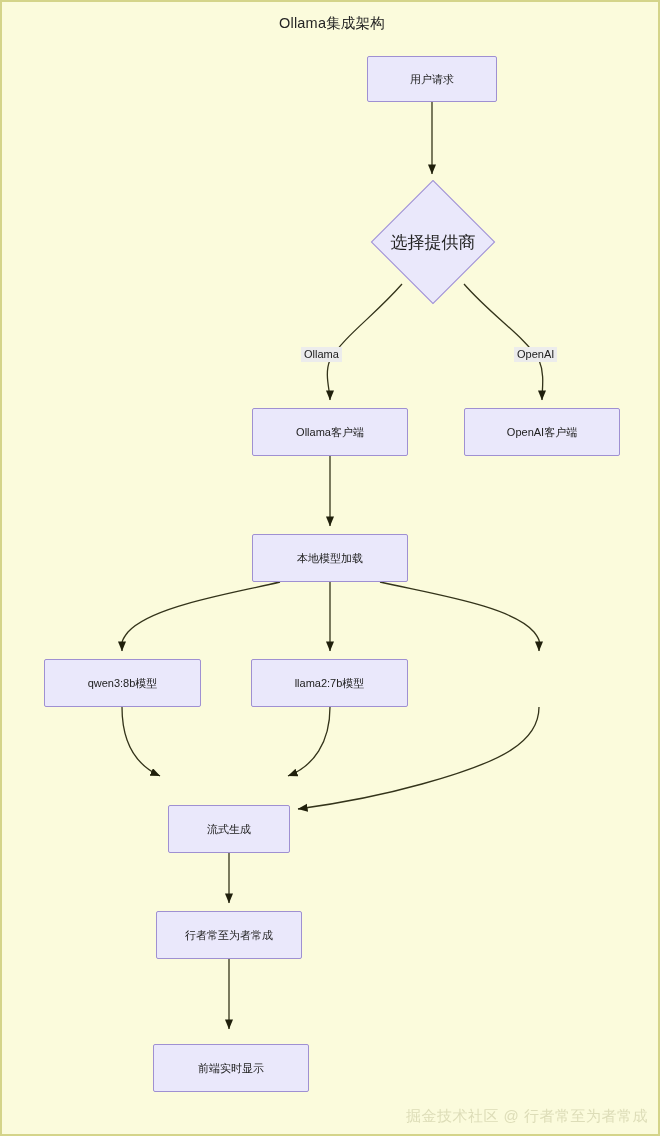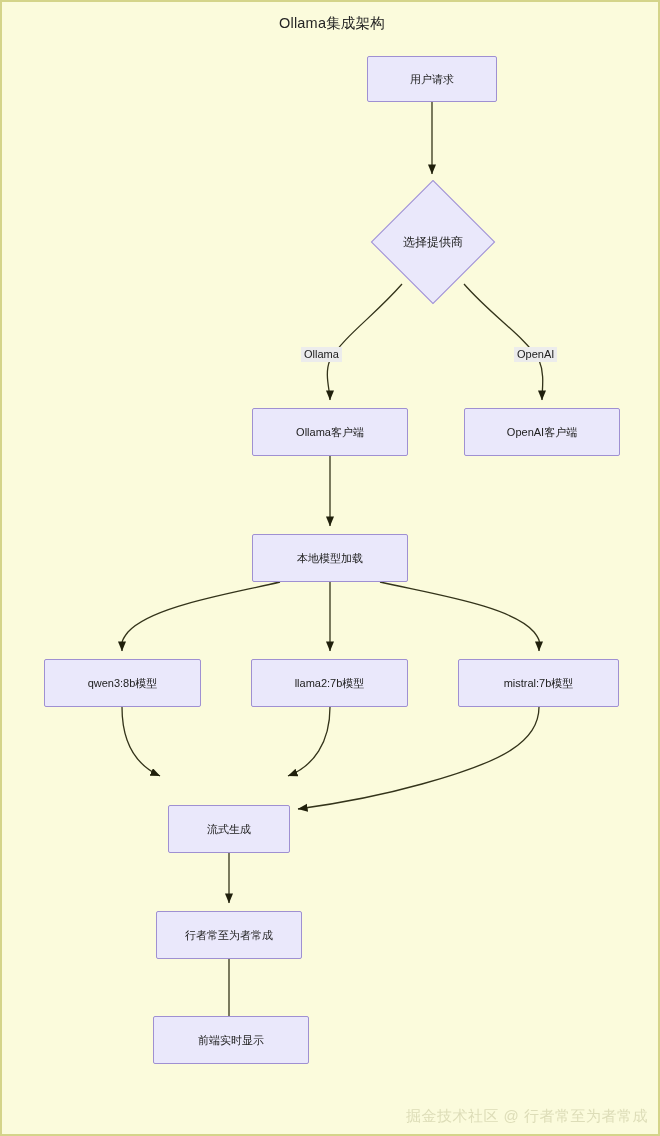--- a/index.html
+++ b/index.html
@@ -67,21 +67,21 @@
     margin-left: -44px;
     margin-top: -44px;
     background: #eae8fb;
     border: 1.2px solid #9f90d2;
     transform: rotate(45deg);
     box-sizing: border-box;
   }
   .decision .node-label {
     position: relative;
     z-index: 2;
-    font-size: 12px;
+    font-size: 17px;
     color: #212121;
     white-space: nowrap;
   }
   .edge-label {
     position: absolute;
     background: #ececec;
     color: #212121;
     font-size: 11px;
     padding: 1px 3px;
     white-space: nowrap;
@@ -158,33 +158,30 @@
   </div>
 
   <div class="node" style="left:42px; top:657px; width:157px; height:48px;">
     <span class="node-label">qwen3:8b模型</span>
   </div>
 
   <div class="node" style="left:249px; top:657px; width:157px; height:48px;">
     <span class="node-label">llama2:7b模型</span>
   </div>
 
-  <div class="node" style="left:456px; top:657px; width:161px; height:48px;">
-    <span class="node-label">mistral:7b模型</span>
-  </div>
 
   <div class="node" style="left:166px; top:803px; width:122px; height:48px;">
     <span class="node-label">流式生成</span>
   </div>
 
   <div class="node" style="left:154px; top:909px; width:146px; height:48px;">
     <span class="node-label">行者常至为者常成</span>
   </div>
 
-  <div class="node" style="left:151px; top:1014px; width:156px; height:48px;">
+  <div class="node" style="left:151px; top:1042px; width:156px; height:48px;">
     <span class="node-label">前端实时显示</span>
   </div>
 
   <div class="edge-label" style="left:299px; top:345px;">Ollama</div>
 
   <div class="edge-label" style="left:512px; top:345px;">OpenAI</div>
 
   <div class="watermark">掘金技术社区 @ 行者常至为者常成</div>
 
 </div>

